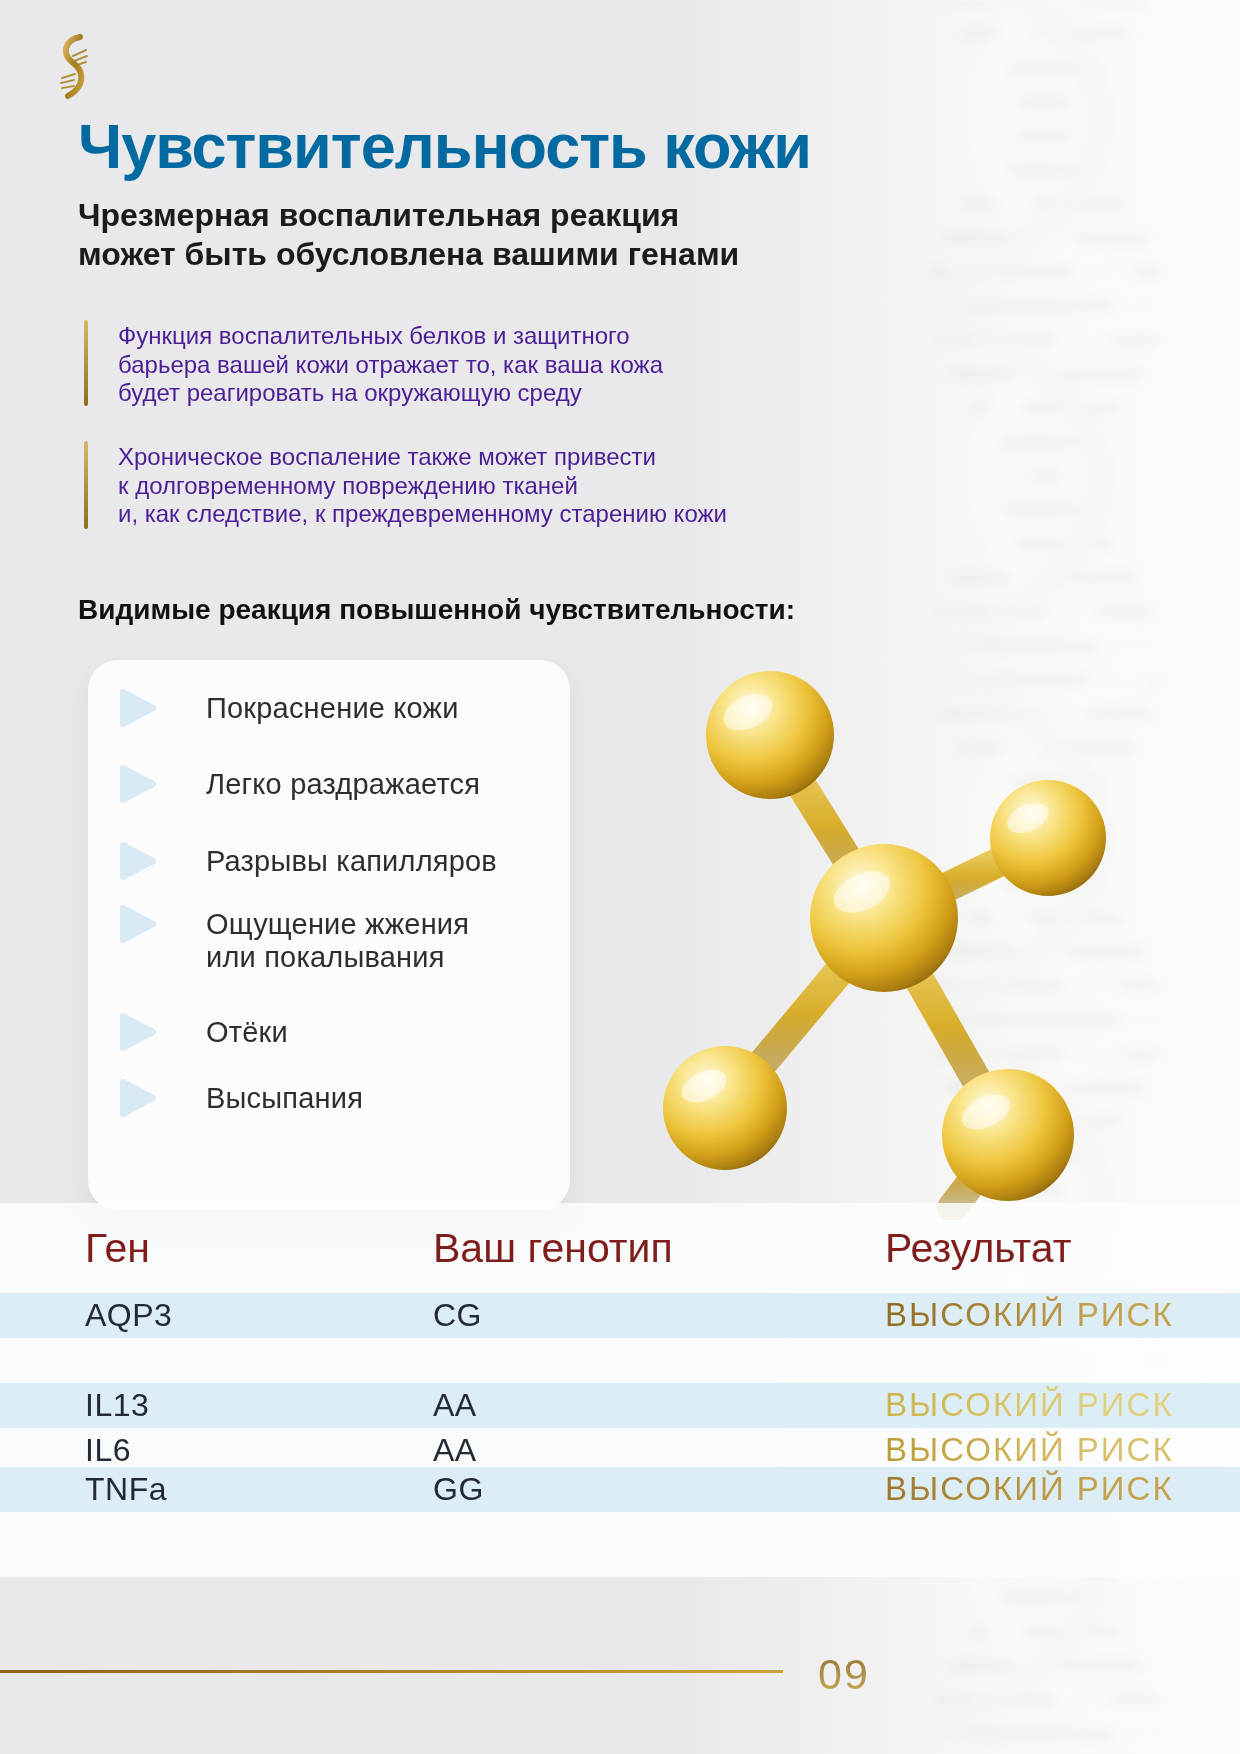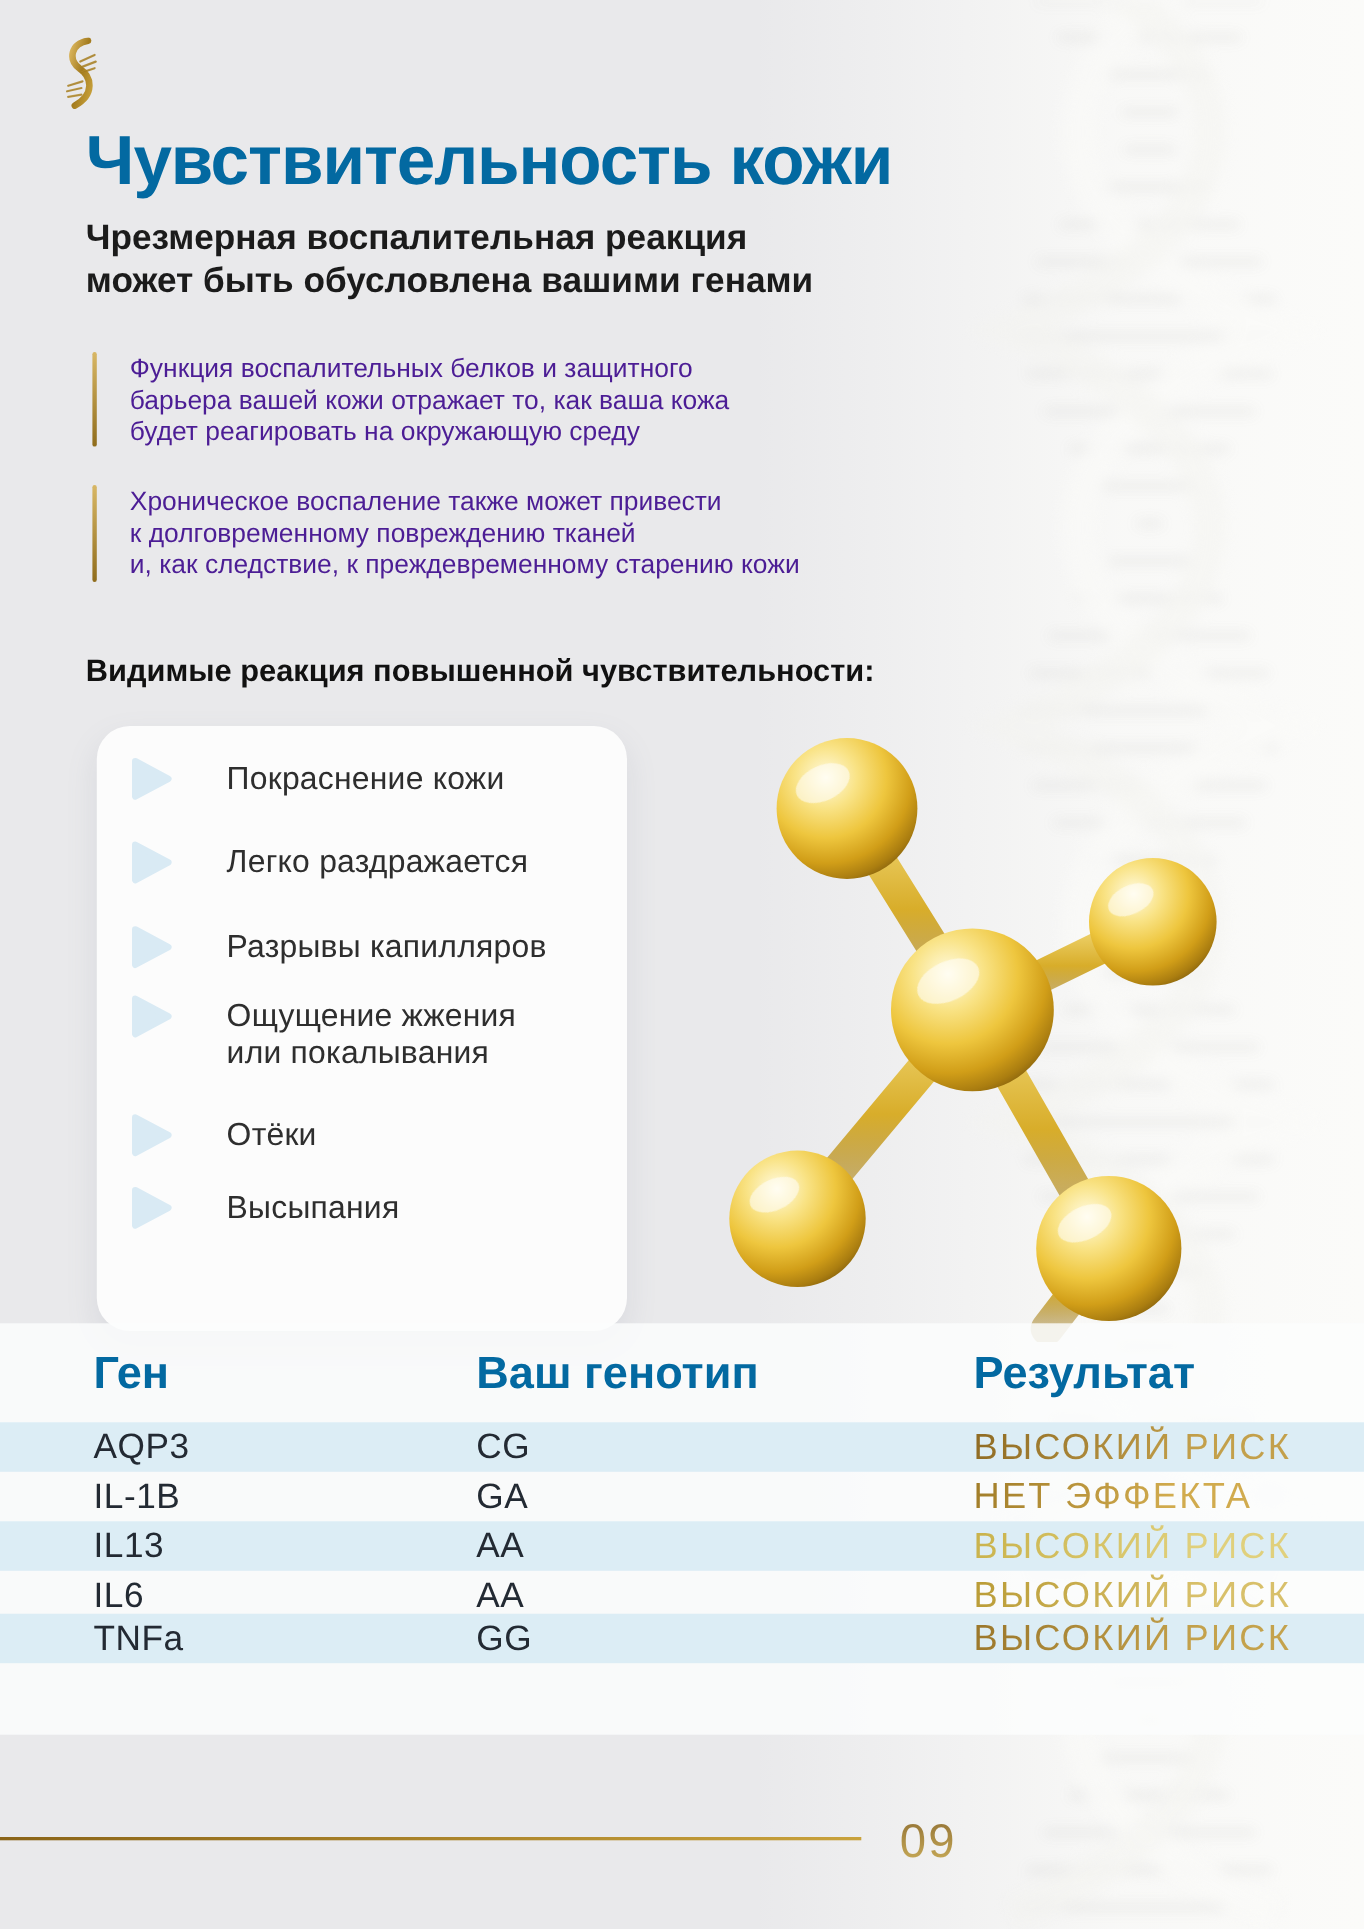--- a/index.html
+++ b/index.html
@@ -33,21 +33,21 @@
       background:#fcfcfc; border-radius:30px;
       box-shadow:0 12px 28px rgba(120,130,150,.14);}
   .sign-item{position:absolute; left:30px; display:flex; align-items:flex-start;}
   .sign-item .tri{flex:0 0 40px; width:40px; height:40px; margin-top:-4px;}
   .sign-item .lbl{margin-left:48px; font-size:29px; line-height:33px; color:#2e2e2e;
       white-space:pre-line; letter-spacing:.2px;}
   
   .tableband{position:absolute; left:0; top:1203px; width:1240px; height:374px;
       background:rgba(252,253,253,.84);}
   .thead{position:absolute; top:22px; left:0; width:100%; height:50px;}
-  .th{position:absolute; font-size:41px; font-weight:700; color:#0369a1;}
+  .th{position:absolute; font-size:41px; font-weight:400; color:#7f1d1d;}
   .th.c1{left:85px;} .th.c2{left:433px;} .th.c3{left:885px;}
   .trow{position:absolute; left:0; width:100%; height:45px;}
   .trow .cell{position:absolute; top:50%; transform:translateY(-52%);
       font-size:32px; color:#232a33; letter-spacing:.5px;}
   .trow .c1{left:85px;} .trow .c2{left:433px;}
   .trow .result-val{left:885px; font-size:33px; letter-spacing:2px;
       -webkit-background-clip:text; background-clip:text; color:transparent;
       font-weight:400;}
   
   .footer-rule{position:absolute; left:0; top:1670px; width:783px; height:3px;
@@ -253,25 +253,20 @@
       <span class="th c1">Ген</span>
       <span class="th c2">Ваш генотип</span>
       <span class="th c3">Результат</span>
     </div>
 
     <div class="trow" style="top: 90px; background: rgb(220, 237, 245);">
       <span class="cell c1">AQP3</span>
       <span class="cell c2">CG</span>
       <span class="cell result-val" style="background-image: linear-gradient(110deg, rgb(142, 106, 34), rgb(195, 160, 75) 70%);">ВЫСОКИЙ РИСК</span>
     </div>
-    <div class="trow" style="top:135px">
-      <span class="cell c1">IL-1B</span>
-      <span class="cell c2">GA</span>
-      <span class="cell result-val" style="background-image: linear-gradient(110deg, rgb(160, 124, 40), rgb(209, 171, 78) 70%);">НЕТ ЭФФЕКТА</span>
-    </div>
     <div class="trow" style="top: 180px; background: rgb(220, 237, 245);">
       <span class="cell c1">IL13</span>
       <span class="cell c2">AA</span>
       <span class="cell result-val" style="background-image: linear-gradient(110deg, rgb(201, 178, 74), rgb(224, 208, 124) 70%);">ВЫСОКИЙ РИСК</span>
     </div>
     <div class="trow" style="top:225px">
       <span class="cell c1">IL6</span>
       <span class="cell c2">AA</span>
       <span class="cell result-val" style="background-image: linear-gradient(110deg, rgb(185, 155, 53), rgb(216, 192, 106) 70%);">ВЫСОКИЙ РИСК</span>
     </div>

